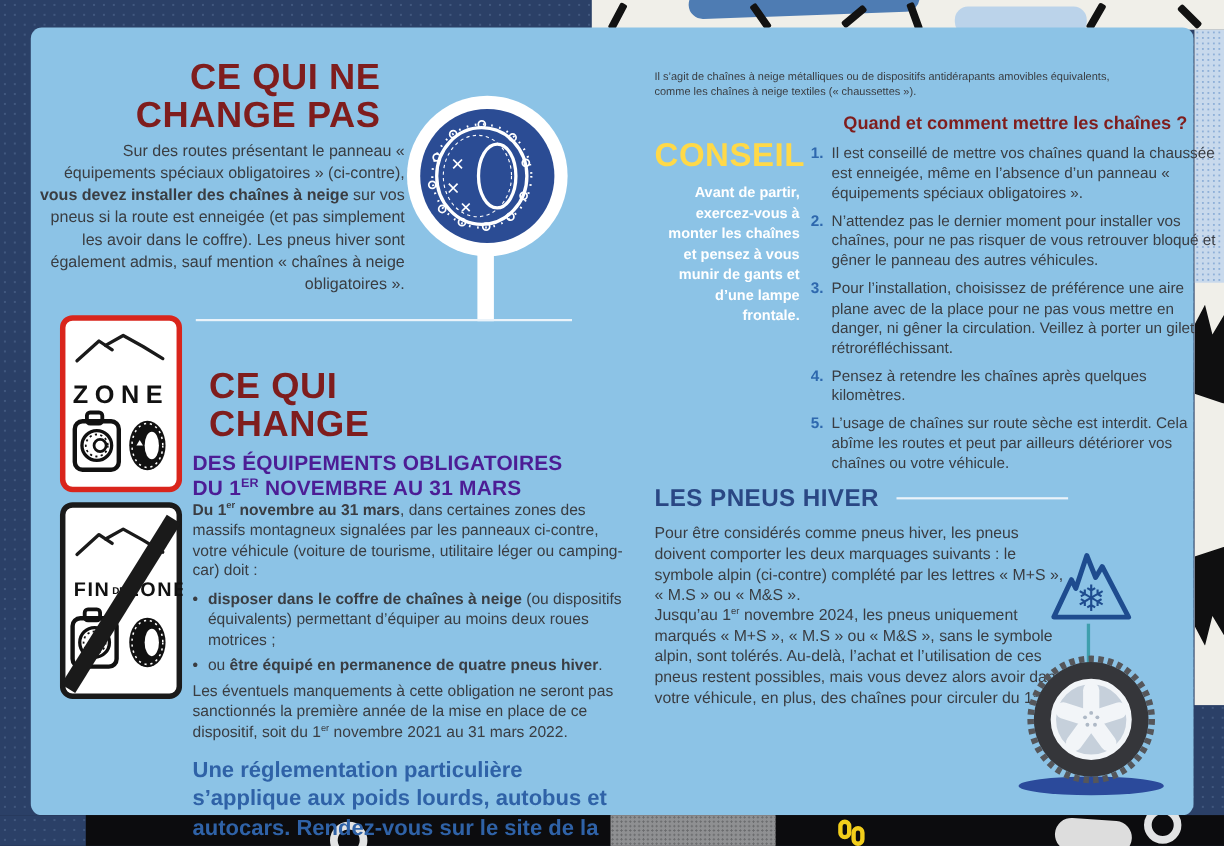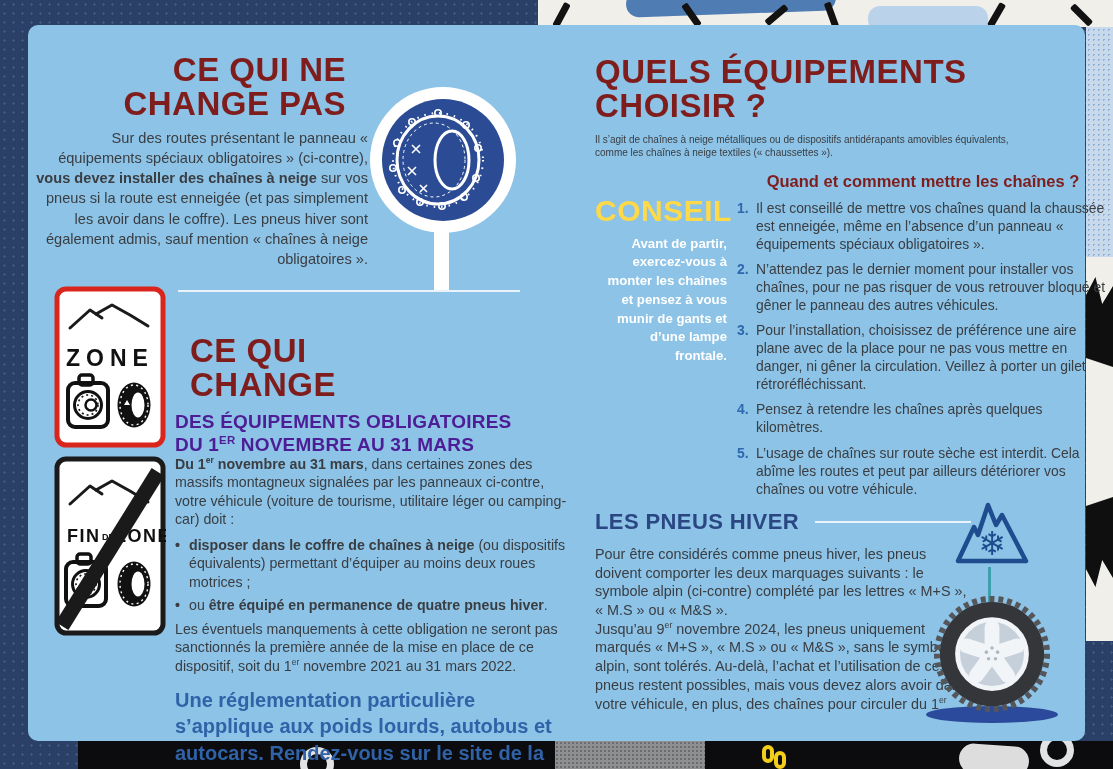--- a/index.html
+++ b/index.html
@@ -214,24 +214,20 @@
         <span class="bullet-dot">•</span>
         <span><span>ou </span><span class="b">être équipé en permanence de quatre pneus hiver</span><span>.</span></span>
       </div>
 
       <p class="p"><span>Les éventuels manquements à cette obligation ne seront pas sanctionnés la première année de la mise en place de ce dispositif, soit du 1</span><sup>er</sup><span> novembre 2021 au 31 mars 2022.</span></p>
 
       <p class="blue-note change-note">Une réglementation particulière s’applique aux poids lourds, autobus et autocars. Rendez-vous sur le site de la Sécurité routière pour en savoir plus.</p>
     </div>
 
     <div class="right-col">
-      <div class="yellow-title">
-        <div>QUELS ÉQUIPEMENTS</div>
-        <div>CHOISIR ?</div>
-      </div>
 
 
       <p class="chains-p body-text">Il s’agit de chaînes à neige métalliques ou de dispositifs antidérapants amovibles équivalents, comme les chaînes à neige textiles (« chaussettes »).</p>
 
       <div class="chains-row">
         <div class="conseil">
           <div class="conseil-title">CONSEIL</div>
           <div class="conseil-text">Avant de partir, exercez-vous à monter les chaînes et pensez à vous munir de gants et d’une lampe frontale.</div>
         </div>
         <div class="steps-col">
@@ -258,21 +254,21 @@
           </div>
         </div>
       </div>
 
       <div class="sec-head pneus-head">
         <span class="sec-title">LES PNEUS HIVER</span>
         <span class="sec-line"></span>
       </div>
 
       <p class="pneus-p1 body-text">Pour être considérés comme pneus hiver, les pneus doivent comporter les deux marquages suivants : le symbole alpin (ci-contre) complété par les lettres « M+S », « M.S » ou « M&amp;S ».</p>
-      <p class="pneus-p2 body-text"><span>Jusqu’au 9</span><sup>er</sup><span> novembre 2024, les pneus uniquement marqués « M+S », « M.S » ou « M&amp;S », sans le symbole alpin, sont tolérés. Au-delà, l’achat et l’utilisation de ces pneus restent possibles, mais vous devez alors avoir dans votre véhicule, en plus, des chaînes pour circuler du 1</span><sup>er</sup></p>
+      <p class="pneus-p2 body-text"><span>Jusqu’au 1</span><sup>er</sup><span> novembre 2024, les pneus uniquement marqués « M+S », « M.S » ou « M&amp;S », sans le symbole alpin, sont tolérés. Au-delà, l’achat et l’utilisation de ces pneus restent possibles, mais vous devez alors avoir dans votre véhicule, en plus, des chaînes pour circuler du 1</span><sup>er</sup></p>
 
     </div>
 
     <svg class="alpine-icon" viewBox="0 0 84 84">
       <path d="M8 74 L24 40 L28 48 L38 18 L46 38 L52 28 L76 74 Z" fill="none" stroke="#1E4C8F" stroke-width="4.5" stroke-linejoin="round"></path>
       <text x="42" y="68" text-anchor="middle" font-family="DejaVu Sans, sans-serif" font-size="33" fill="#1E4C8F">❄</text>
     </svg>
     <div class="connector"></div>
     <div class="tire-shadow"></div>
     <svg class="tire-icon" viewBox="0 0 120 120">

